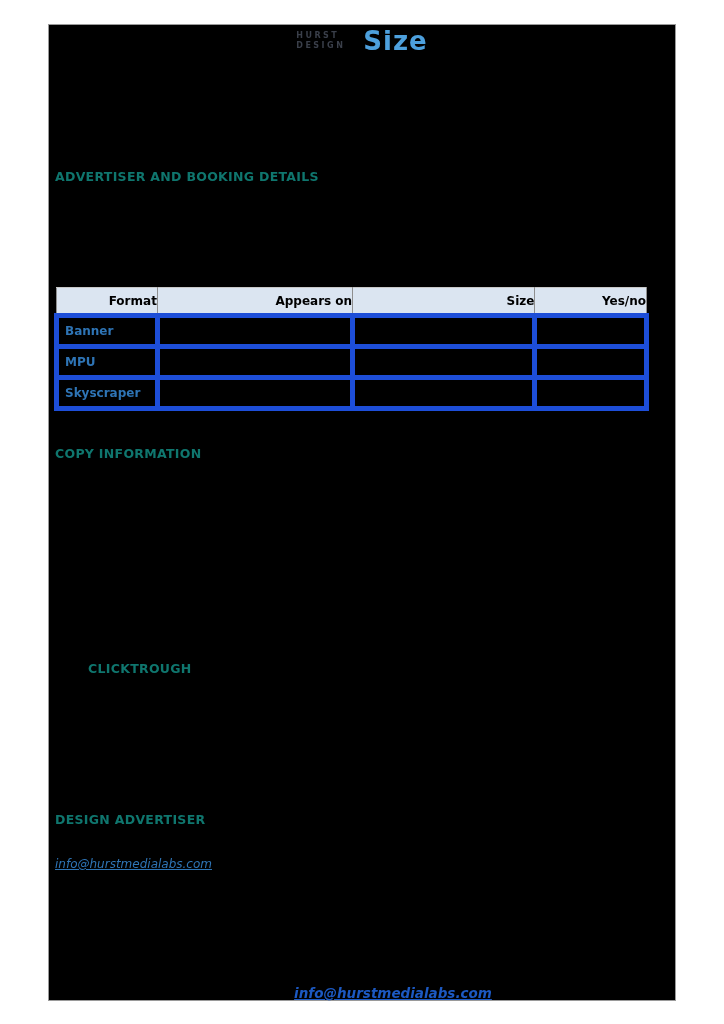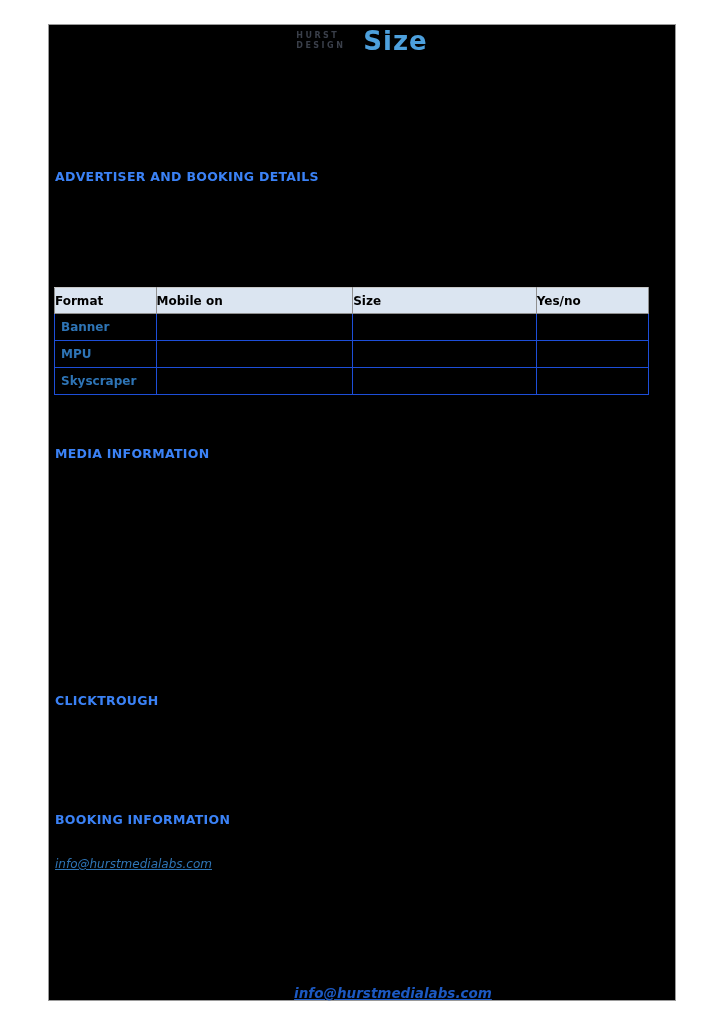--- a/index.html
+++ b/index.html
@@ -21,39 +21,39 @@
     font-size:8px;font-weight:bold;letter-spacing:2.5px;color:#3a3f4a;
     line-height:1.2;
   }
   .logo-wordmark{
     font-size:26px;font-weight:bold;color:#4da0dd;letter-spacing:1px;
     line-height:1;
   }
   
   .sec-heading{
     position:absolute;left:6px;
-    color:#3b82f6;font-weight:bold;font-size:12.5px;letter-spacing:0.3px;
+    color:#0f766e;font-weight:bold;font-size:12.5px;letter-spacing:0.3px;
     white-space:nowrap;
   }
   .h-advertiser{top:144px;}
   .h-copy{top:421px;}
-  .h-click{top:668px;}
+  .h-click{top:636px;margin-left:33px;}
   .h-design{top:787px;}
   
   table.formats{
     position:absolute;left:5px;top:262px;width:595px;
     border-collapse:collapse;table-layout:fixed;
   }
   table.formats th{
     background:#dbe5f1;color:#000;font-weight:bold;font-size:12px;
-    height:25px;text-align:left;vertical-align:middle;
+    height:25px;text-align:right;vertical-align:middle;
     border:1px solid #8f8f8f;border-top:1px solid #c8c8c8;padding:0;
   }
   table.formats td{
-    height:26px;border:1px solid #1d4ed8;background:#000;
+    height:26px;border:5px solid #1d4ed8;background:#000;
     color:#2e74b5;font-weight:bold;font-size:12px;vertical-align:middle;
     padding:0 0 0 6px;
   }
   .col-format{width:17.1%;}
   .col-appears{width:33.1%;}
   .col-size{width:30.9%;}
   .col-yesno{width:18.9%;}
   
   a.email-link{
     position:absolute;left:6px;top:832px;
@@ -87,21 +87,21 @@
   <table class="formats">
     <colgroup>
       <col class="col-format">
         <col class="col-appears">
         <col class="col-size">
         <col class="col-yesno">
     </colgroup>
     <thead>
       <tr>
         <th>Format</th>
-        <th>Mobile on</th>
+        <th>Appears on</th>
         <th>Size</th>
         <th>Yes/no</th>
       </tr>
     </thead>
     <tbody>
       <tr>
         <td>Banner</td>
         <td></td>
         <td></td>
         <td></td>
@@ -114,25 +114,25 @@
       </tr>
       <tr>
         <td>Skyscraper</td>
         <td></td>
         <td></td>
         <td></td>
       </tr>
     </tbody>
   </table>
 
-  <div class="sec-heading h-copy">MEDIA INFORMATION</div>
+  <div class="sec-heading h-copy">COPY INFORMATION</div>
 
   <div class="sec-heading h-click">CLICKTROUGH</div>
 
-  <div class="sec-heading h-design">BOOKING INFORMATION</div>
+  <div class="sec-heading h-design">DESIGN ADVERTISER</div>
 
   <a class="email-link" href="#">info@hurstmedialabs.com</a>
 
   <div class="footer">
     <a class="footer-email" href="#">info@hurstmedialabs.com</a>
   </div>
 
 </div>
 
 </body></html>

